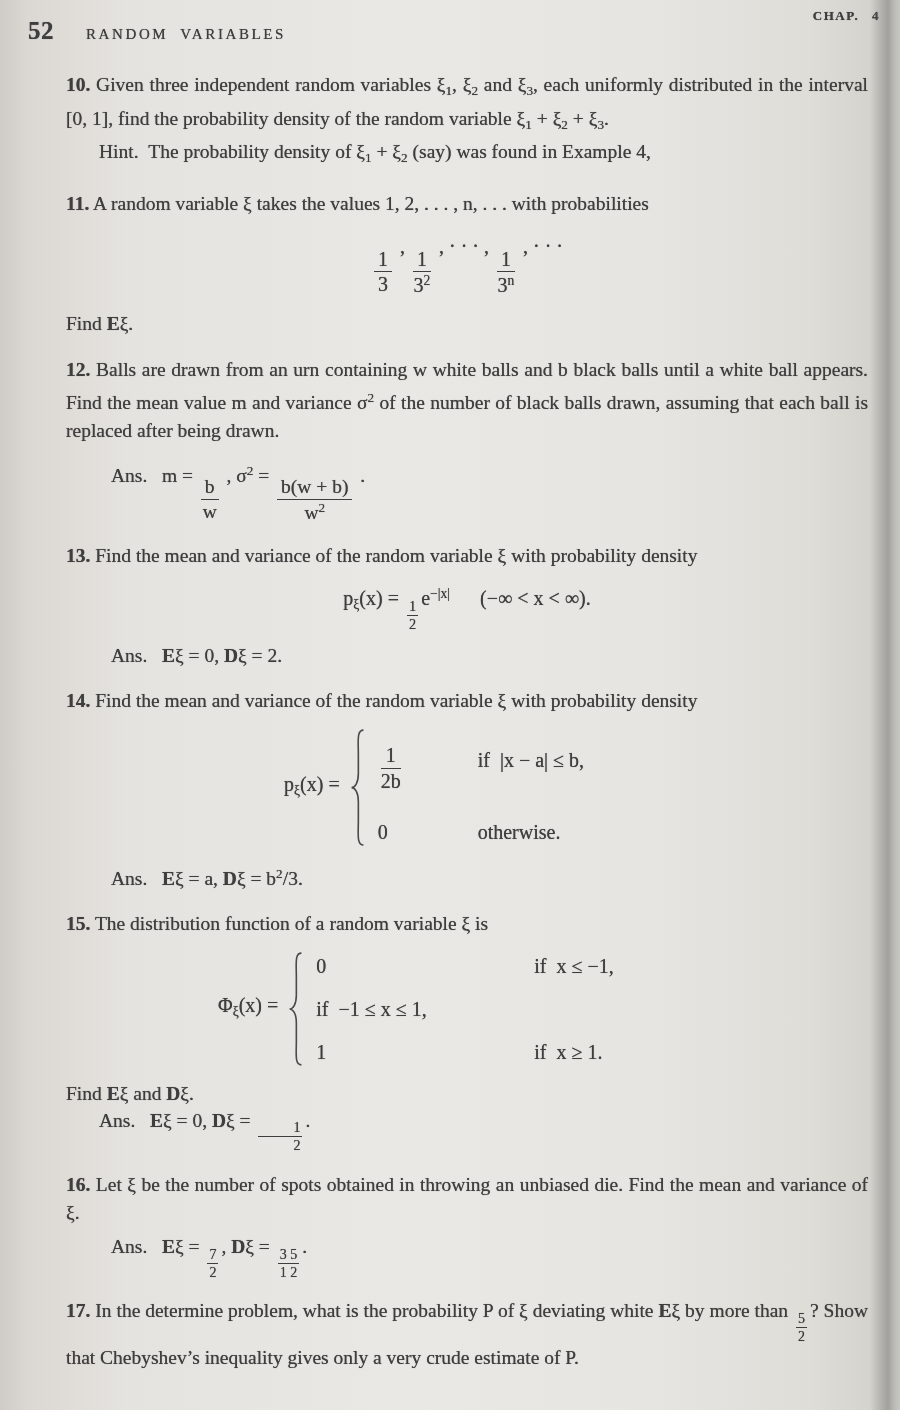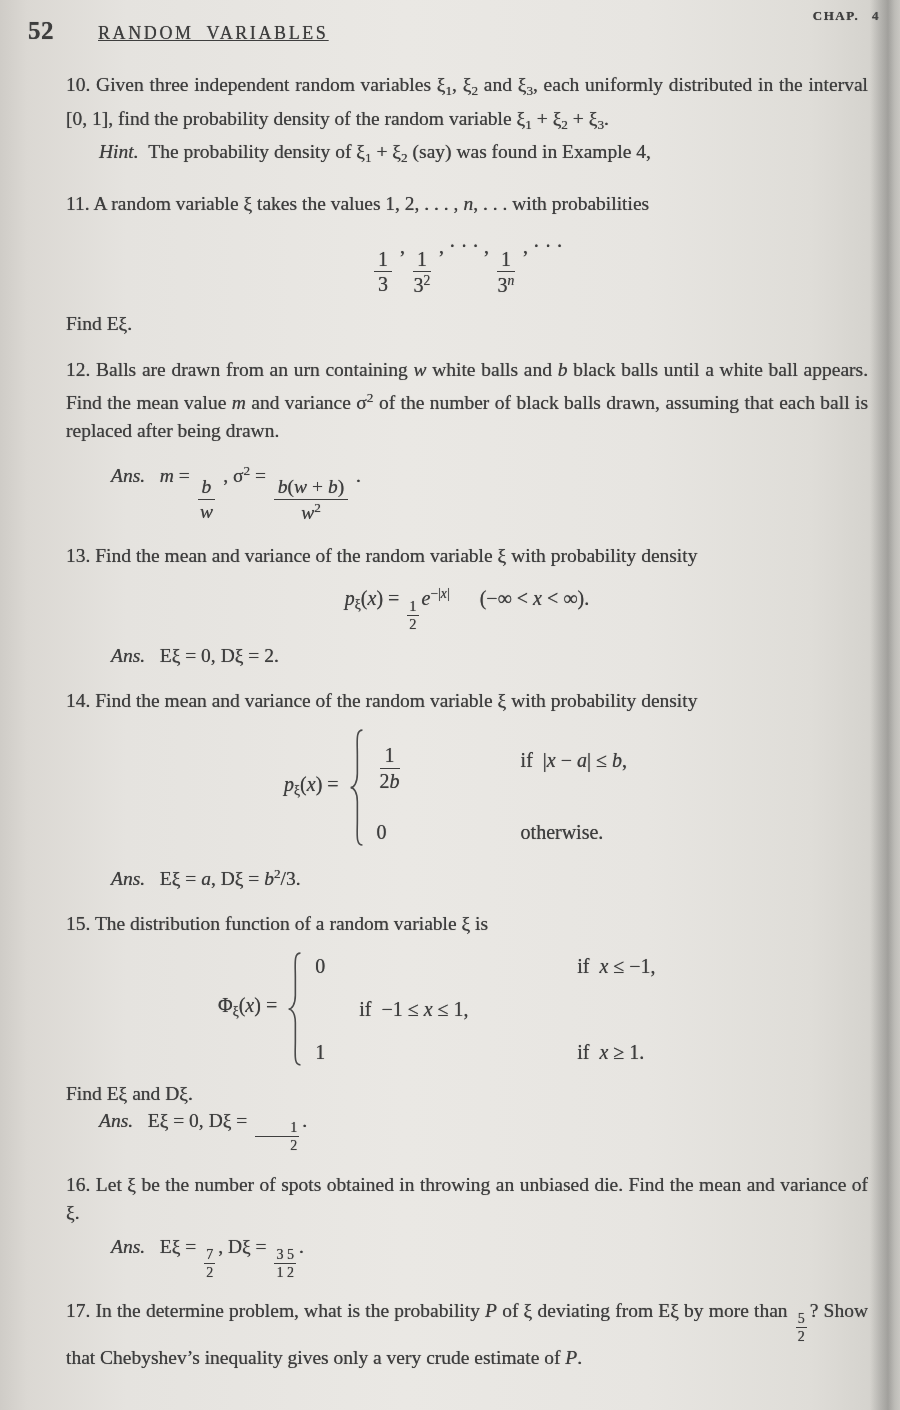--- a/index.html
+++ b/index.html
@@ -13,57 +13,57 @@
     text-shadow:0 0 0.7px rgba(62,62,62,0.85);
   }
   .edge-shadow{
     position:absolute;top:0;right:0;width:30px;height:100%;
     background:linear-gradient(90deg,rgba(110,110,108,0) 0%,rgba(105,105,103,0.28) 35%,rgba(95,95,93,0.42) 60%,rgba(120,120,118,0.22) 82%,rgba(150,150,148,0.10) 100%);
     pointer-events:none;
   }
   .pagehead{display:flex;justify-content:space-between;align-items:flex-start;padding:8px 20px 0 28px;}
   .head-left{display:flex;align-items:baseline;margin-top:9px;}
   .pagenum{font-size:25px;font-weight:bold;letter-spacing:0.5px;}
-  .runtitle{font-size:18px;letter-spacing:2.6px;margin-left:44px;word-spacing:6px;text-decoration:underline;}
+  .runtitle{font-size:15px;letter-spacing:2.6px;margin-left:32px;word-spacing:6px;}
   .chap{font-size:13px;letter-spacing:1.5px;word-spacing:8px;font-weight:bold;}
   .content{padding:26px 32px 0 66px;font-size:19.5px;line-height:28px;}
   .problem{margin-bottom:18px;}
   .para{margin:0;text-align:justify;}
   .hintline{margin:0;text-indent:33px;}
   .plainline{margin:0;}
   .ansline{margin:6px 0 0 45px;line-height:27px;}
   .subline{margin:0 0 0 0;line-height:27px;}
   .eq{margin:10px 0;text-align:center;font-size:20px;}
   .eq-tall{margin:14px 0;}
   
   .frac{display:inline-flex;flex-direction:column;align-items:stretch;text-align:center;vertical-align:-0.62em;line-height:1.12;margin:0 3px;}
   .frac .fn{border-bottom:1.4px solid currentColor;padding:0 4px 1px;}
   .frac .fd{padding-top:1px;}
   .frac.sm{font-size:0.72em;vertical-align:-0.42em;line-height:1.05;}
   .frac.sm .fn{padding:0 2px 1px;}
   
-  .t-b{font-weight:normal;}
-  .t-i{font-style:italic;}
+  .t-b{font-weight:bold;}
+  .t-i{}
   .t-sub{font-size:0.68em;vertical-align:-0.28em;}
   .t-sup{font-size:0.68em;vertical-align:0.5em;}
   
   .cases{display:flex;align-items:center;margin:14px 0;font-size:20px;}
   .cases .lhs{margin-right:9px;white-space:nowrap;}
   .brace{width:17px;align-self:stretch;display:flex;color:#4a4a4a;}
   .brace svg{width:100%;height:100%;display:block;}
   .cases .rows{display:flex;flex-direction:column;margin-left:12px;}
   .cases-14{margin-left:218px;}
   .cases-14 .rows{gap:26px;}
   .cases-14 .val{min-width:100px;}
   .cases-15{margin-left:152px;}
   .cases-15 .rows{gap:15px;}
   .cases-15 .val{min-width:218px;}
   .crow{display:flex;align-items:center;}
   .crow .val{white-space:nowrap;}
-  .crow .cond{white-space:nowrap;margin-left:44px;}
+  .crow .cond{white-space:nowrap;}
 </style>
 </head>
 <body>
 
 <div class="page">
   <div class="edge-shadow"></div>
 
   <header class="pagehead">
     <div class="head-left">
       <span class="pagenum">52</span>
@@ -175,20 +175,20 @@
       <p class="ansline"><span class="t-i">Ans.</span><span>&nbsp;&nbsp;&nbsp;</span><span class="t-b">E</span><span>ξ = </span><span class="frac sm">
             <span class="fn"><span>7</span></span>
             <span class="fd"><span>2</span></span>
           </span><span>, </span><span class="t-b">D</span><span>ξ = </span><span class="frac sm">
             <span class="fn"><span>3 5</span></span>
             <span class="fd"><span>1 2</span></span>
           </span><span>.</span></p>
     </section>
 
     <section class="problem">
-      <p class="para"><span class="t-b">17.</span><span> In the determine problem, what is the probability </span><span class="t-i">P</span><span> of </span><span>ξ</span><span> deviating from </span><span class="t-b">E</span><span>ξ by more than </span><span class="frac sm">
+      <p class="para"><span class="t-b">17.</span><span> In the determine problem, what is the probability </span><span class="t-i">P</span><span> of </span><span>ξ</span><span> deviating white </span><span class="t-b">E</span><span>ξ by more than </span><span class="frac sm">
             <span class="fn"><span>5</span></span>
             <span class="fd"><span>2</span></span>
           </span><span>? Show that Chebyshev’s inequality gives only a very crude estimate of </span><span class="t-i">P</span><span>.</span></p>
     </section>
 
   </main>
 </div>
 
 </body></html>

